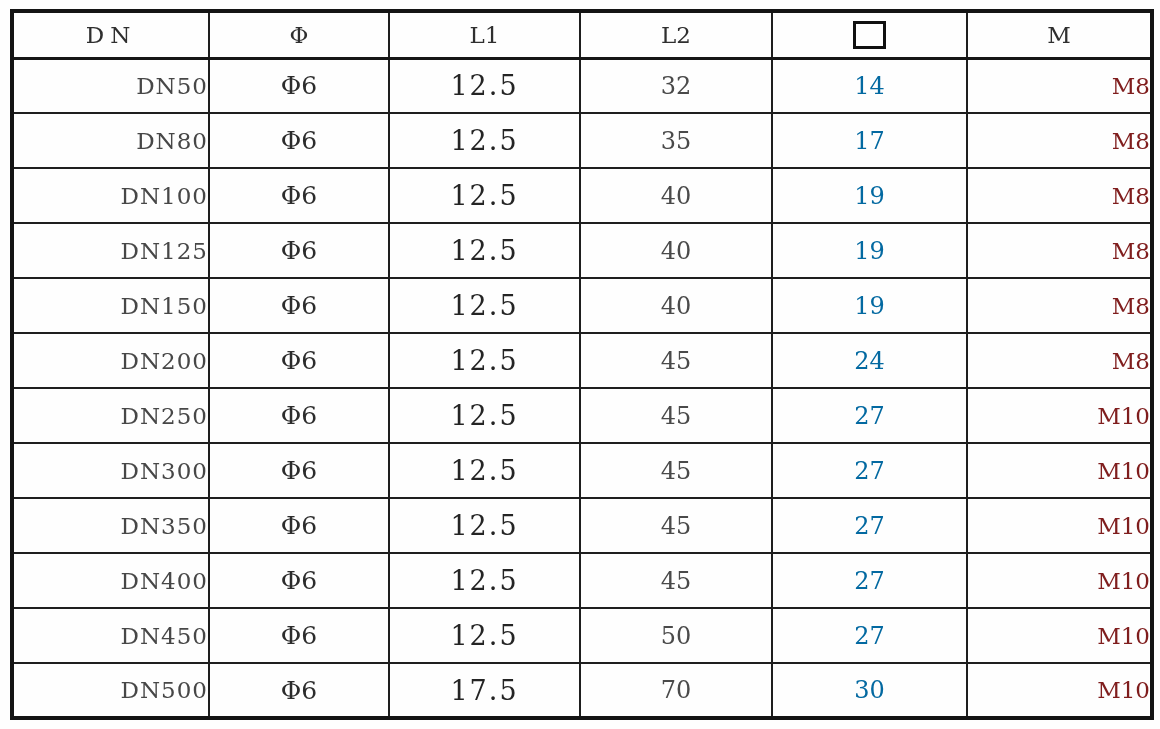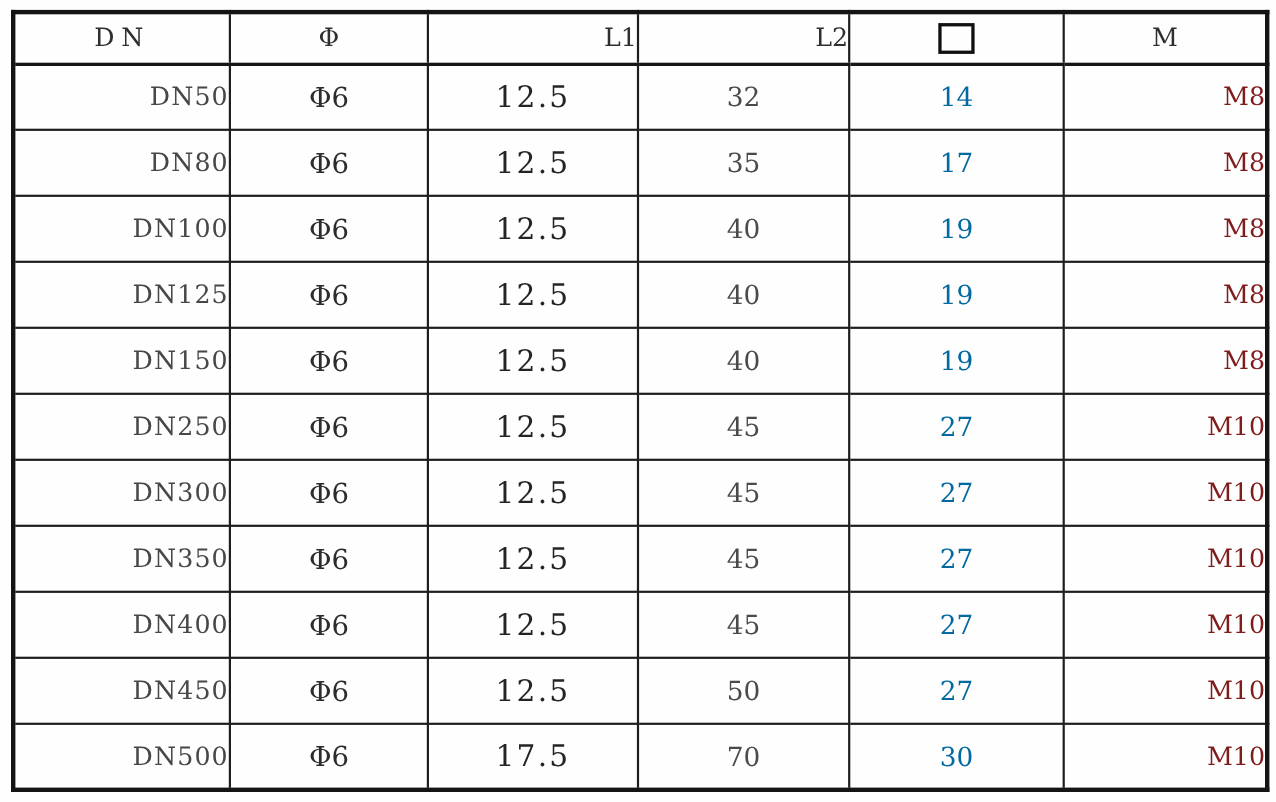--- a/index.html
+++ b/index.html
@@ -38,21 +38,21 @@
   }
   .spec-table thead th {
     border-bottom: 3px solid #161616;
     font-weight: normal;
     font-size: 23px;
     color: #2f2f2f;
   }
   
   th.h-dn { letter-spacing: 6px; font-size: 23px; }
   th.h-phi { font-size: 26px; }
-  th.h-l1, th.h-l2 { font-size: 24px; color: #3a3a3a; text-align: right; }
+  th.h-l1, th.h-l2 { font-size: 24px; color: #3a3a3a; }
   th.h-m { font-size: 23px; color: #3a3a3a; }
   .square-symbol {
     display: inline-block;
     width: 33px;
     height: 28px;
     border: 3px solid #101010;
     vertical-align: middle;
     background: transparent;
   }
   
@@ -129,20 +129,28 @@
 
   <tr>
     <td>DN150</td>
     <td>Φ6</td>
     <td>12.5</td>
     <td>40</td>
     <td>19</td>
     <td>M8</td>
   </tr>
 
+  <tr>
+    <td>DN200</td>
+    <td>Φ6</td>
+    <td>12.5</td>
+    <td>45</td>
+    <td>24</td>
+    <td>M8</td>
+  </tr>
 
   <tr>
     <td>DN250</td>
     <td>Φ6</td>
     <td>12.5</td>
     <td>45</td>
     <td>27</td>
     <td>M10</td>
   </tr>
 

